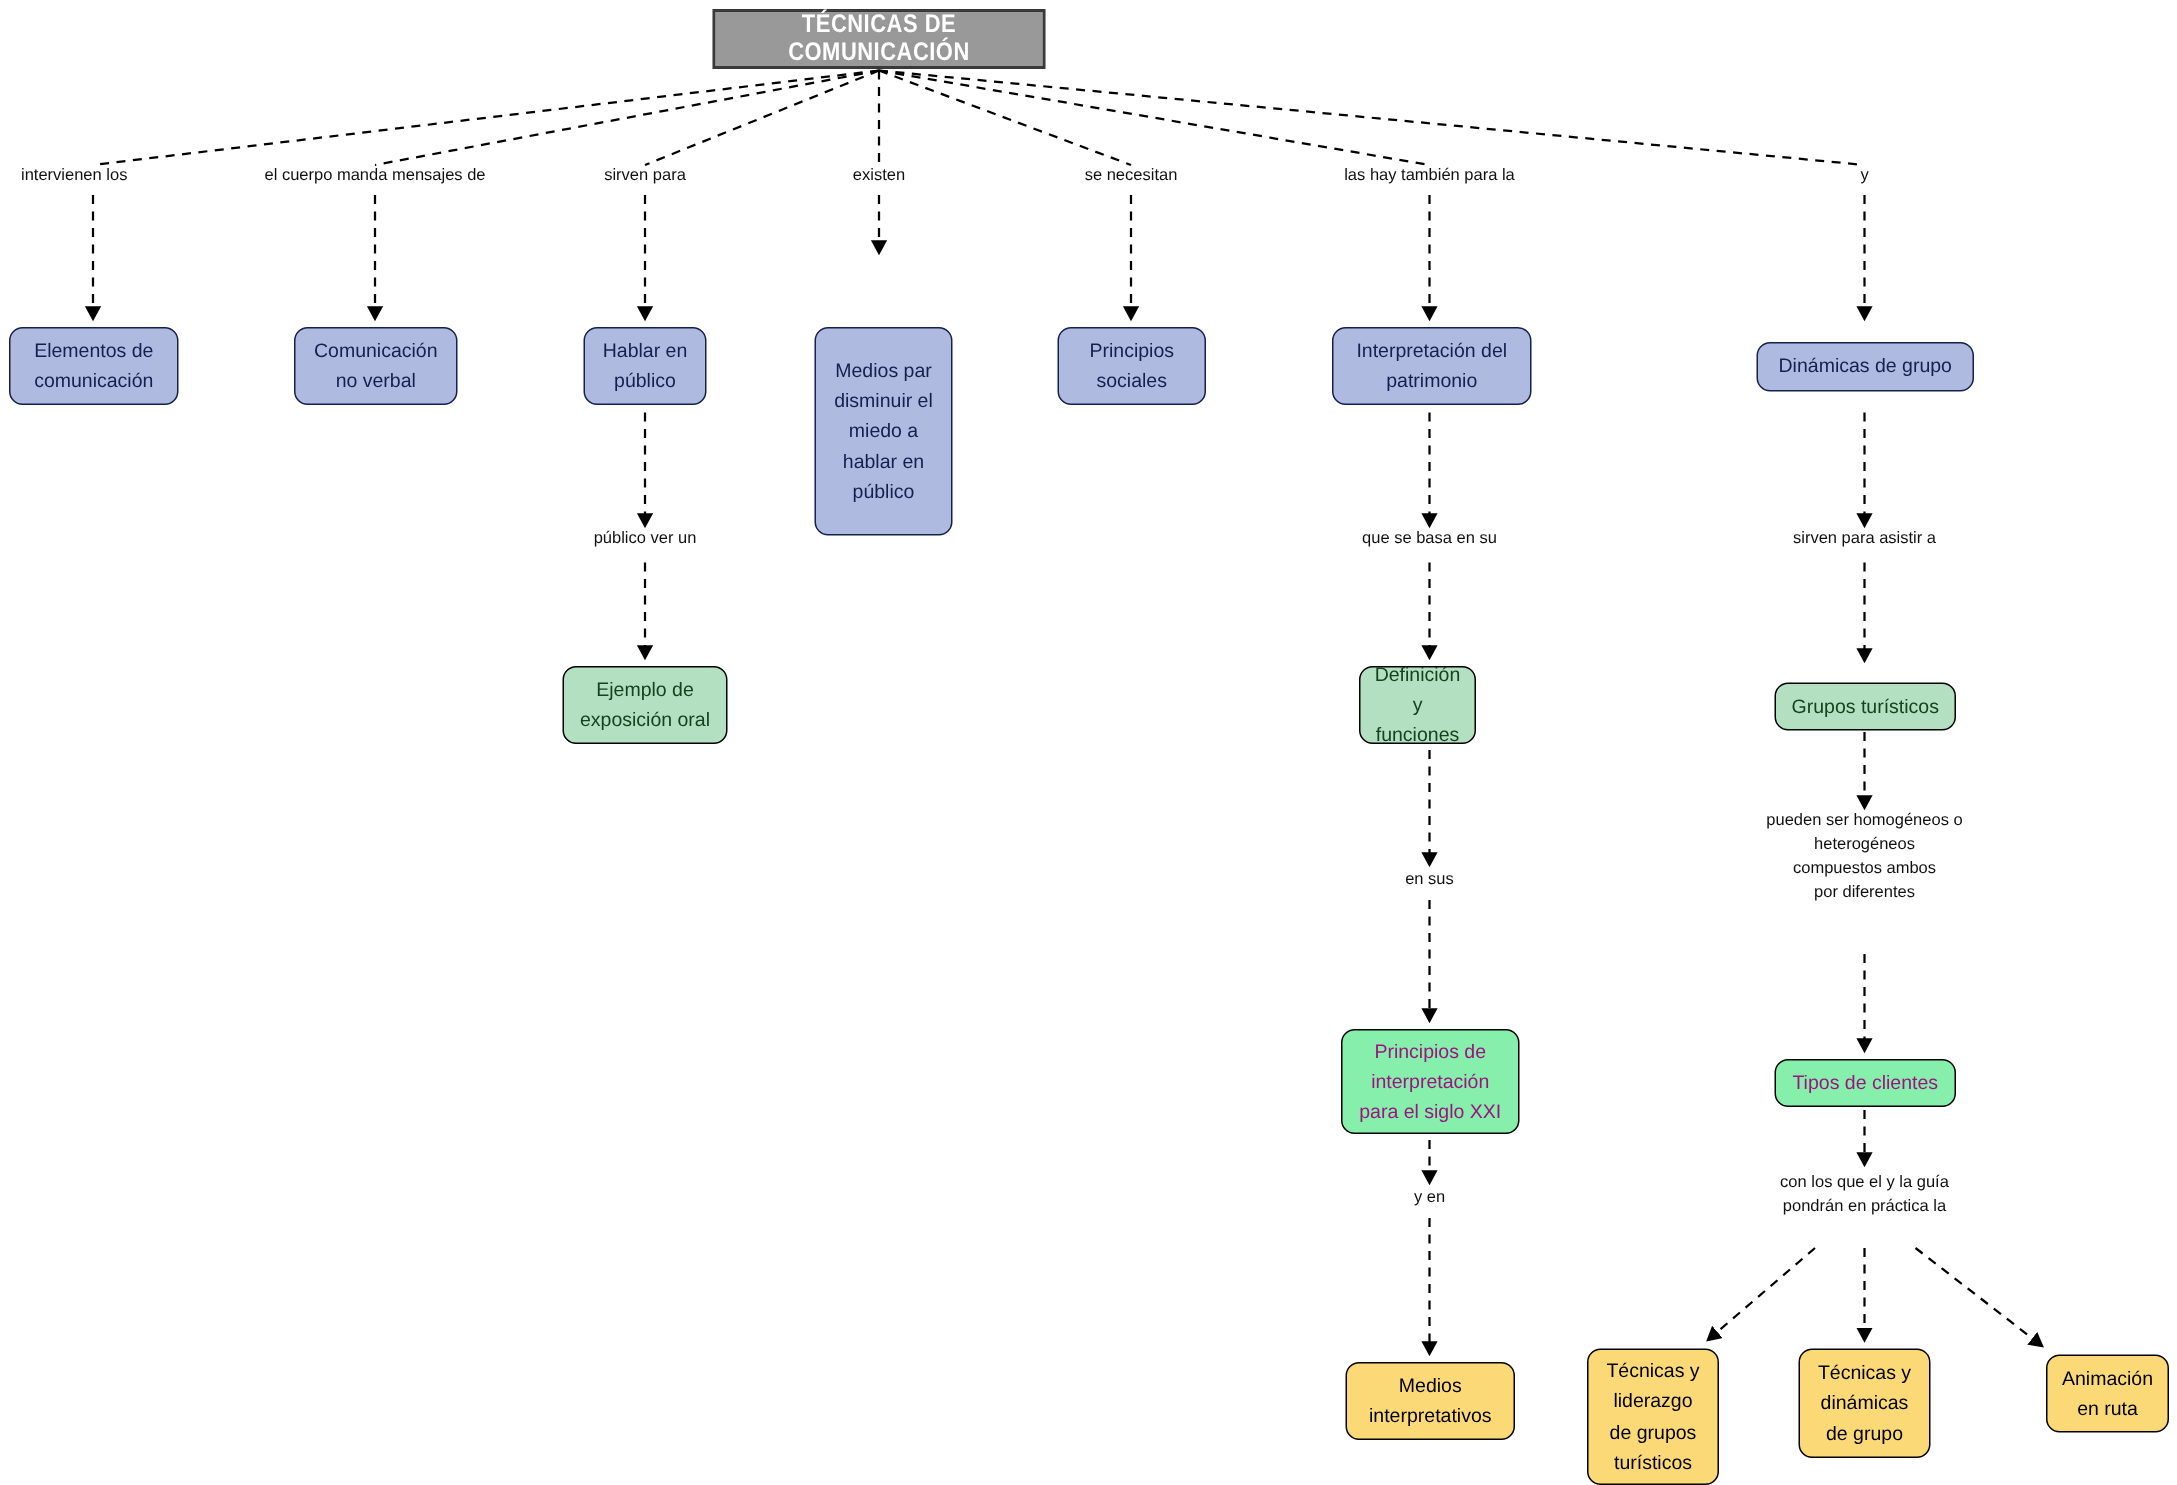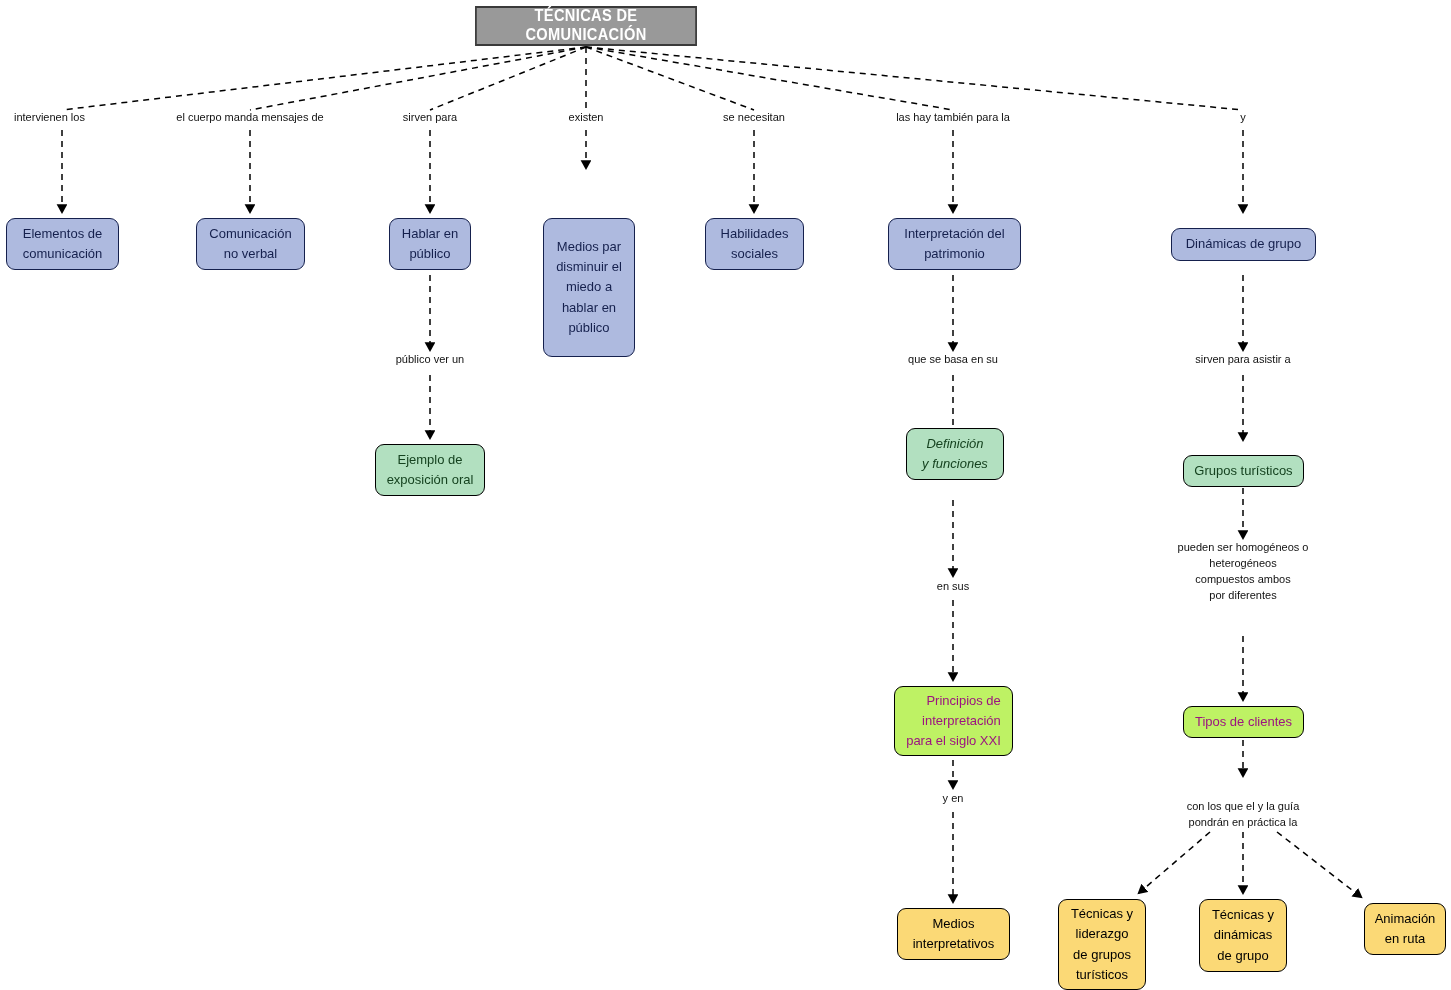--- a/index.html
+++ b/index.html
@@ -63,24 +63,23 @@
     background: #aebadf;
     border: 1.6px solid #15204d;
     color: #15204d;
   }
   .node.green {
     background: #b2e0c0;
     border: 1.6px solid #000000;
     color: #15421f;
   }
   .node.pink {
-    background: #bef264;
+    background: #86efac;
     border: 1.6px solid #000000;
     color: #9c1480;
-    text-align: right;
   }
   .node.yellow {
     background: #fbd976;
     border: 1.6px solid #000000;
     color: #000000;
   }
 
   
   .elabel {
     position: absolute;
@@ -174,50 +173,50 @@
 
   <div class="elabel" style="left:953px; top:791px;">y en</div>
 
   <div class="elabel" style="left:1243px; top:352px;">sirven para asistir a</div>
 
   <div class="elabel" style="left:1243px; top:540px;">pueden ser homogéneos o
 heterogéneos
 compuestos ambos
 por diferentes</div>
 
-  <div class="elabel" style="left:1243px; top:799px;">con los que el y la guía
+  <div class="elabel" style="left:1243px; top:781px;">con los que el y la guía
 pondrán en práctica la</div>
 
   <div class="node blue" style="left:6px; top:218px; width:113px; height:52px;">Elementos de
 comunicación</div>
 
   <div class="node blue" style="left:196px; top:218px; width:109px; height:52px;">Comunicación
 no verbal</div>
 
   <div class="node blue" style="left:389px; top:218px; width:82px; height:52px;">Hablar en
 público</div>
 
   <div class="node blue" style="left:543px; top:175px; width:92px; height:139px;margin-top:43px;">Medios par
 disminuir el
 miedo a
 hablar en
 público</div>
 
-  <div class="node blue" style="left:705px; top:218px; width:99px; height:52px;">Habilidades
+  <div class="node blue" style="left:705px; top:218px; width:99px; height:52px;">Principios
 sociales</div>
 
   <div class="node blue" style="left:888px; top:218px; width:133px; height:52px;">Interpretación del
 patrimonio</div>
 
   <div class="node blue" style="left:1171px; top:228px; width:145px; height:33px;">Dinámicas de grupo</div>
 
   <div class="node green" style="left:375px; top:444px; width:110px; height:52px;">Ejemplo de
 exposición oral</div>
 
-  <div class="node green" style="left:906px; top:428px; width:98px; height:52px;font-style:italic;">Definición
+  <div class="node green" style="left:906px; top:444px; width:78px; height:52px;">Definición
 y funciones</div>
 
   <div class="node green" style="left:1183px; top:455px; width:121px; height:32px;">Grupos turísticos</div>
 
   <div class="node pink" style="left:894px; top:686px; width:119px; height:70px;">Principios de
 interpretación
 para el siglo XXI</div>
 
   <div class="node pink" style="left:1183px; top:706px; width:121px; height:32px;">Tipos de clientes</div>
 

